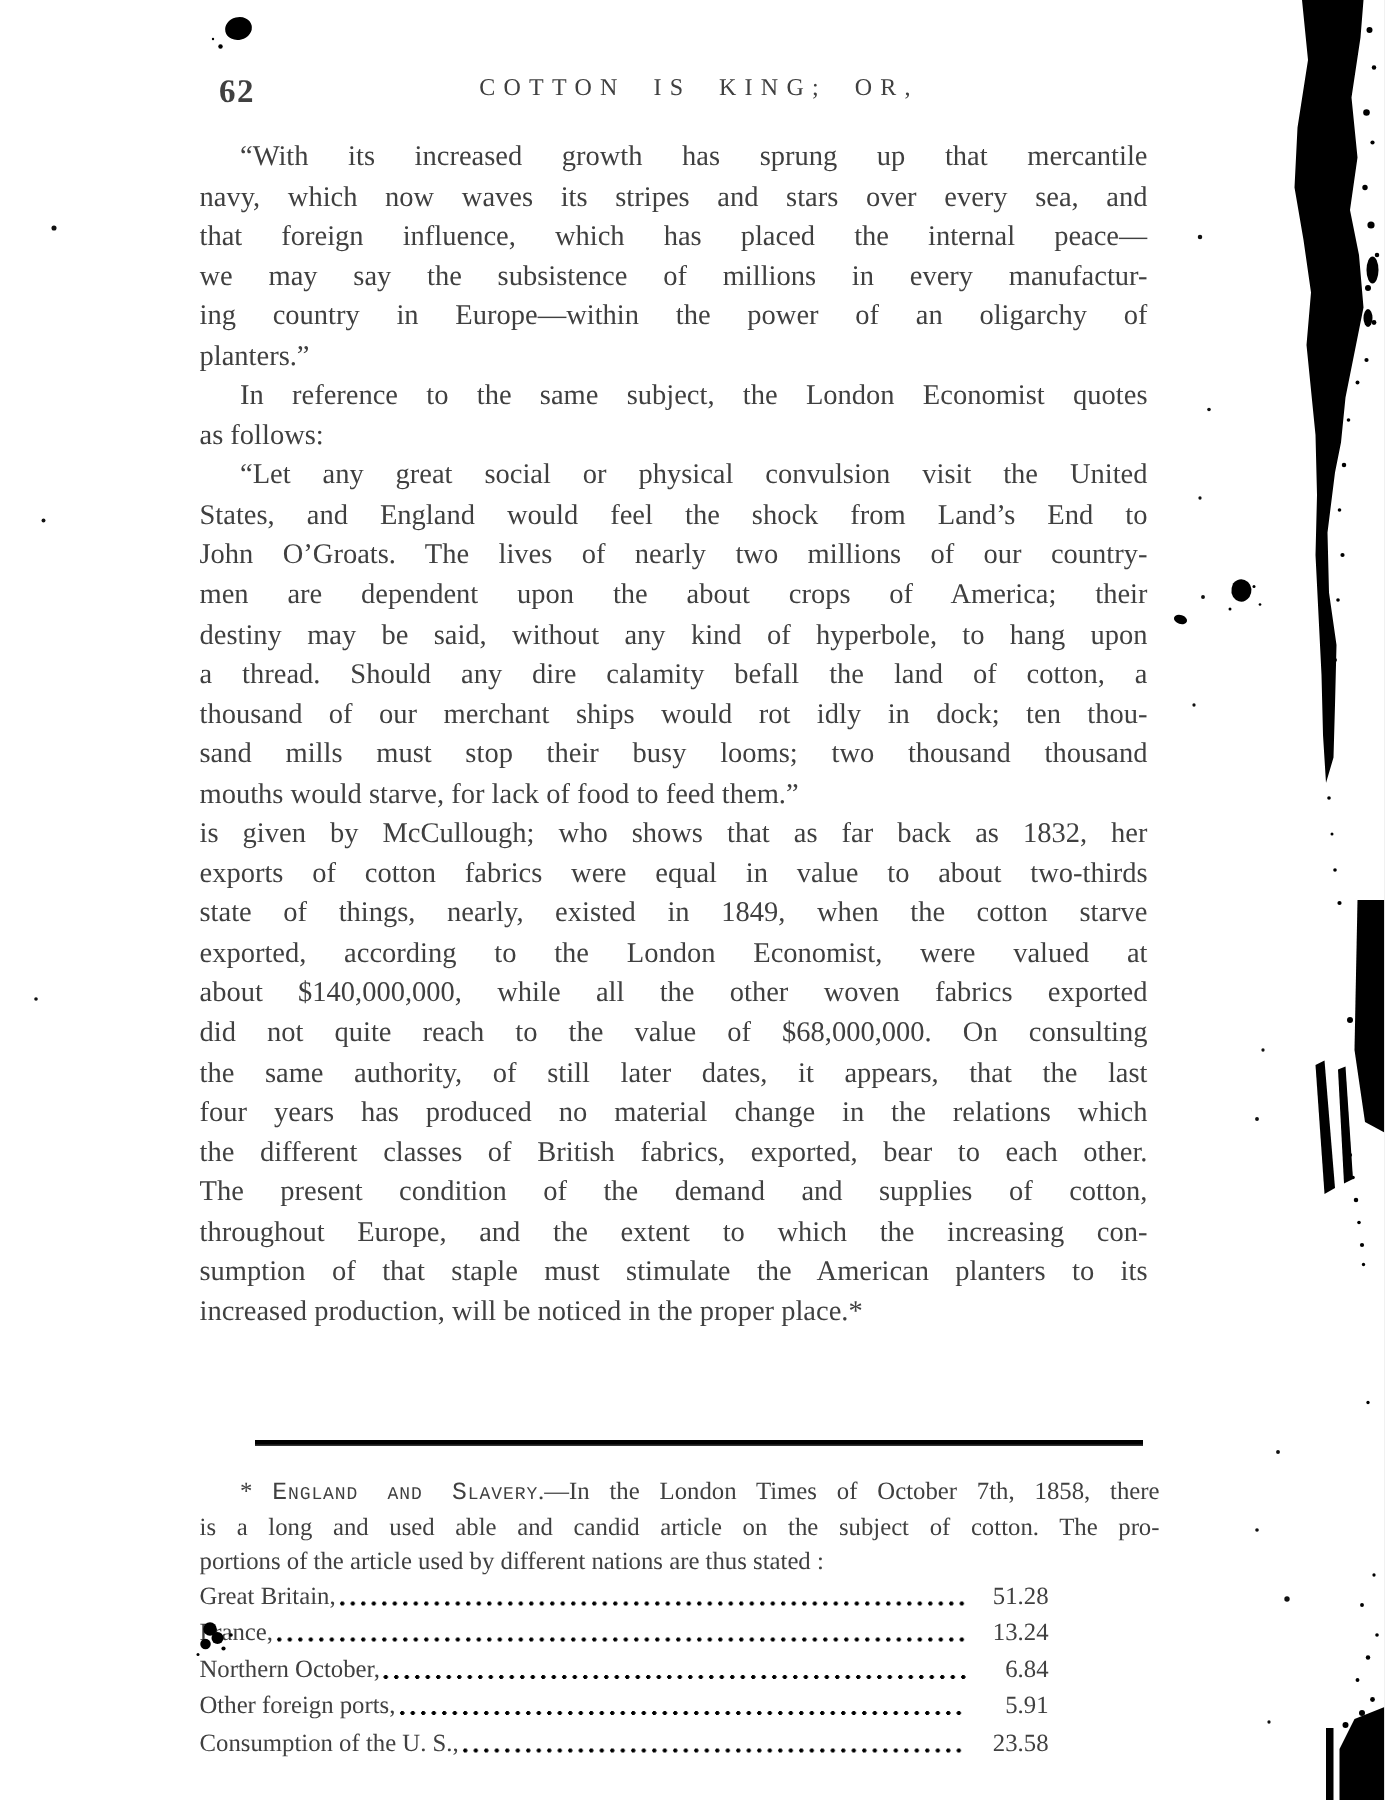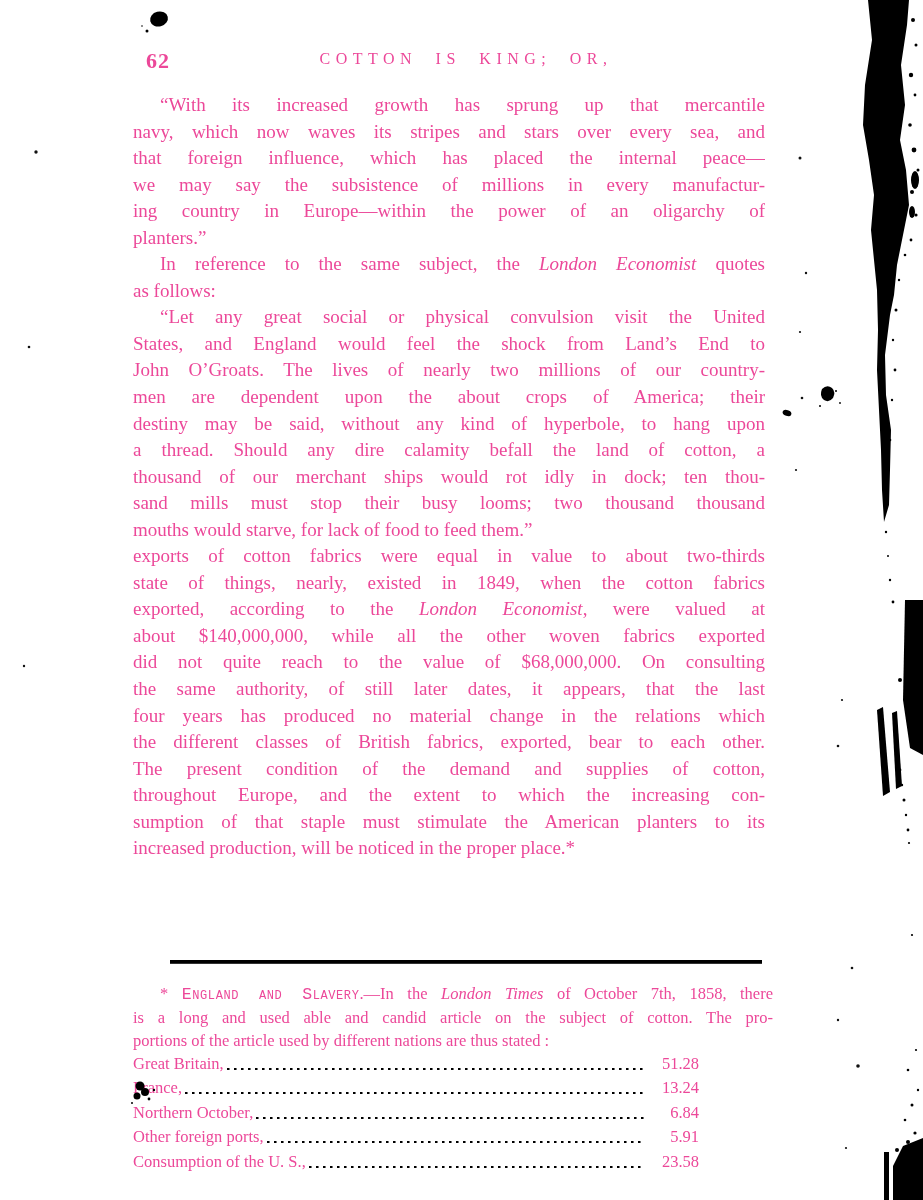--- a/index.html
+++ b/index.html
@@ -1,39 +1,39 @@
 <!DOCTYPE html>
 <html><head>
 <meta charset="utf-8">
 <style>
   html,body{margin:0;padding:0;background:#e8e8e8;}
   .page{
     position:relative;width:923px;height:1200px;background:#ffffff;
-    overflow:hidden;font-family:"Liberation Serif",serif;color:#ec4899;
+    overflow:hidden;font-family:"Liberation Serif",serif;color:#404040;
   }
   .page-number{
     position:absolute;left:146px;top:48px;font-size:22px;font-weight:700;
     letter-spacing:1px;
   }
   .running-head{
     position:absolute;left:150px;top:50px;width:632px;text-align:center;
     font-size:16px;letter-spacing:5.5px;word-spacing:9px;font-weight:400;
   }
   .body-text{
     position:absolute;left:133px;top:92px;width:632px;
   }
   .para{margin:0;}
   .line{
     font-size:19px;line-height:26.55px;
     text-align:justify;text-align-last:justify;
     overflow:hidden;white-space:normal;
   }
   .line.last{text-align-last:left;}
   .line.first-indent{text-indent:27px;}
-  .italic{font-style:italic;}
+  .italic{}
   .smallcaps{font-variant:small-caps;letter-spacing:0.6px;font-family:Liberation Mono, monospace;}
   .footnote-rule{
     position:absolute;left:170px;top:960px;width:592px;height:3px;
     background:#000;border-bottom:1px solid #333;
   }
   .footnote-text{
     position:absolute;left:133px;top:982px;width:640px;
   }
   .footnote-text .line{font-size:16.5px;line-height:23.2px;}
   .footnote-table{
@@ -79,22 +79,23 @@
         <div class="line"><span>States, and England would feel the shock from Land’s End to</span></div>
         <div class="line"><span>John O’Groats. The lives of nearly two millions of our country-</span></div>
         <div class="line"><span>men are dependent upon the about crops of America; their</span></div>
         <div class="line"><span>destiny may be said, without any kind of hyperbole, to hang upon</span></div>
         <div class="line"><span>a thread. Should any dire calamity befall the land of cotton, a</span></div>
         <div class="line"><span>thousand of our merchant ships would rot idly in dock; ten thou-</span></div>
         <div class="line"><span>sand mills must stop their busy looms; two thousand thousand</span></div>
         <div class="line last"><span>mouths would starve, for lack of food to feed them.”</span></div>
       </div>
       <div class="para">
+        <div class="line"><span>is given by McCullough; who shows that as far back as 1832, her</span></div>
         <div class="line"><span>exports of cotton fabrics were equal in value to about two-thirds</span></div>
-        <div class="line"><span>state of things, nearly, existed in 1849, when the cotton fabrics</span></div>
+        <div class="line"><span>state of things, nearly, existed in 1849, when the cotton starve</span></div>
         <div class="line"><span>exported, according to the </span><span class="italic">London Economist</span><span>, were valued at</span></div>
         <div class="line"><span>about $140,000,000, while all the other woven fabrics exported</span></div>
         <div class="line"><span>did not quite reach to the value of $68,000,000. On consulting</span></div>
         <div class="line"><span>the same authority, of still later dates, it appears, that the last</span></div>
         <div class="line"><span>four years has produced no material change in the relations which</span></div>
         <div class="line"><span>the different classes of British fabrics, exported, bear to each other.</span></div>
         <div class="line"><span>The present condition of the demand and supplies of cotton,</span></div>
         <div class="line"><span>throughout Europe, and the extent to which the increasing con-</span></div>
         <div class="line"><span>sumption of that staple must stimulate the American planters to its</span></div>
         <div class="line last"><span>increased production, will be noticed in the proper place.*</span></div>

